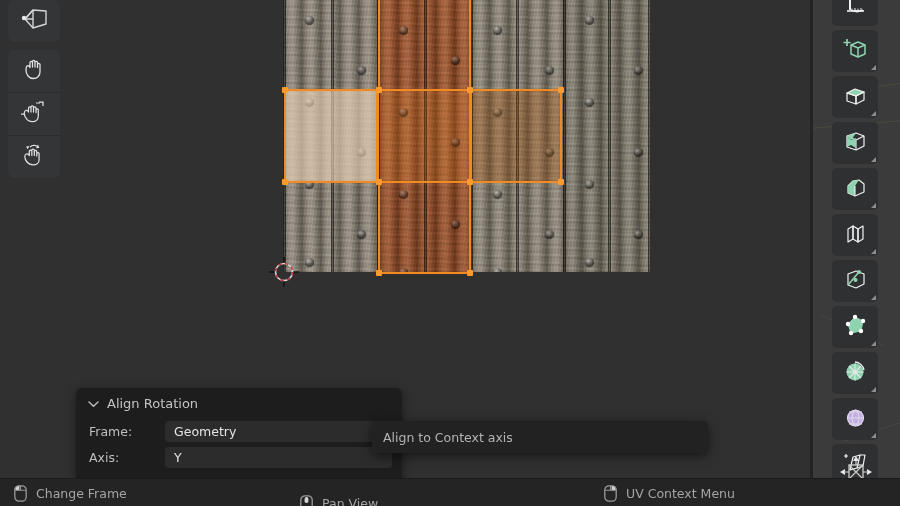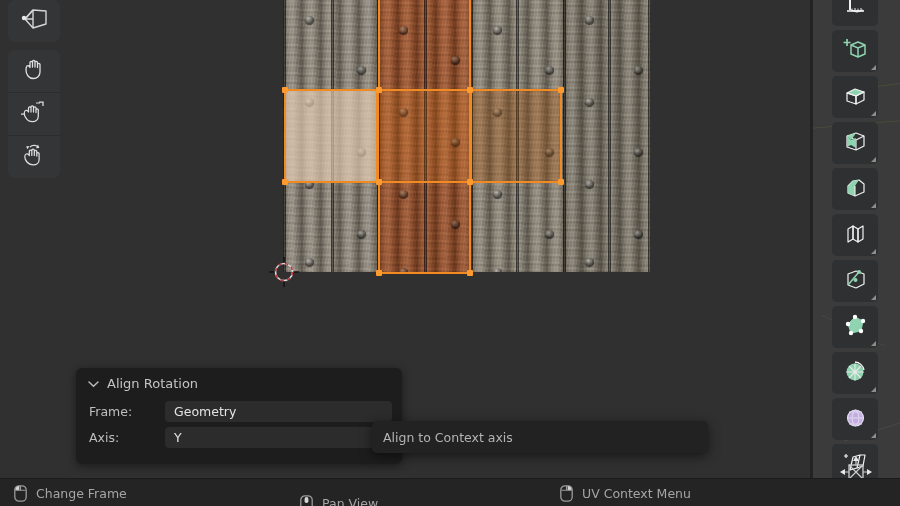--- a/index.html
+++ b/index.html
@@ -67,21 +67,21 @@
   .rt-btn{
     width:46px;height:42px;background:#2e3031;border-radius:5px;margin-bottom:4px;
     display:flex;align-items:center;justify-content:center;position:relative;cursor:pointer;
   }
   .rt-corner{position:absolute;right:2px;bottom:2px;width:0;height:0;border-left:5px solid transparent;border-bottom:5px solid #8d8d8d;}
   #gizmo-btn{position:absolute;left:836px;top:452px;width:40px;height:40px;display:flex;align-items:center;justify-content:center;cursor:pointer;}
   #divider-v{position:absolute;left:810px;top:0;width:3px;height:478px;background:#232323;}
 
   
   #op-panel{
-    position:absolute;left:76px;top:368px;width:326px;
+    position:absolute;left:76px;top:388px;width:326px;
     background:#1d1d1d;border-radius:6px;
     box-shadow:0 2px 10px rgba(0,0,0,.45);
     padding:0;overflow:hidden;
   }
   #op-header{height:30px;display:flex;align-items:center;gap:8px;padding:0 12px;color:#c3c3c3;font-size:13px;cursor:pointer;}
   #op-body{padding:2px 10px 12px 10px;}
   .op-row{display:flex;align-items:center;height:22px;margin-bottom:4px;}
   .op-label{width:76px;text-align:left;color:#bfbfbf;font-size:12.5px;padding-left:3px;}
   .op-field{
     flex:1;height:21px;background:#2c2c2c;border-radius:4px;
@@ -456,21 +456,21 @@
     <div class="sb-item" style="left:300px;margin-top:20px;">
       <span class="mouse">
         <svg width="13" height="17" viewBox="0 0 13 17">
           <rect x="0.8" y="0.8" width="11.4" height="15.4" rx="4.2" fill="none" stroke="#9a9a9a" stroke-width="1.3"></rect>
           <rect x="4.6" y="2.1" width="3.8" height="6" rx="1.8" fill="#d6d6d6"></rect>
         </svg>
       </span>
       <span class="sb-label">Pan View</span>
     </div>
 
-    <div class="sb-item" style="left:560px;text-align:right;">
+    <div class="sb-item" style="left:604px;text-align:right;">
       <span class="mouse">
         <svg width="13" height="17" viewBox="0 0 13 17">
           <rect x="0.8" y="0.8" width="11.4" height="15.4" rx="4.2" fill="none" stroke="#9a9a9a" stroke-width="1.3"></rect>
           <path d="M11.5 5.2 L11.5 4.6 A4 4 0 0 0 7.6 0.9 L7.6 5.2 Z" fill="#d6d6d6"></path>
           <path d="M6.5 1 L6.5 5.3 M1.4 5.3 L11.6 5.3" stroke="#9a9a9a" stroke-width="1.1"></path>
         </svg>
       </span>
       <span class="sb-label">UV Context Menu</span>
     </div>
   </div>

